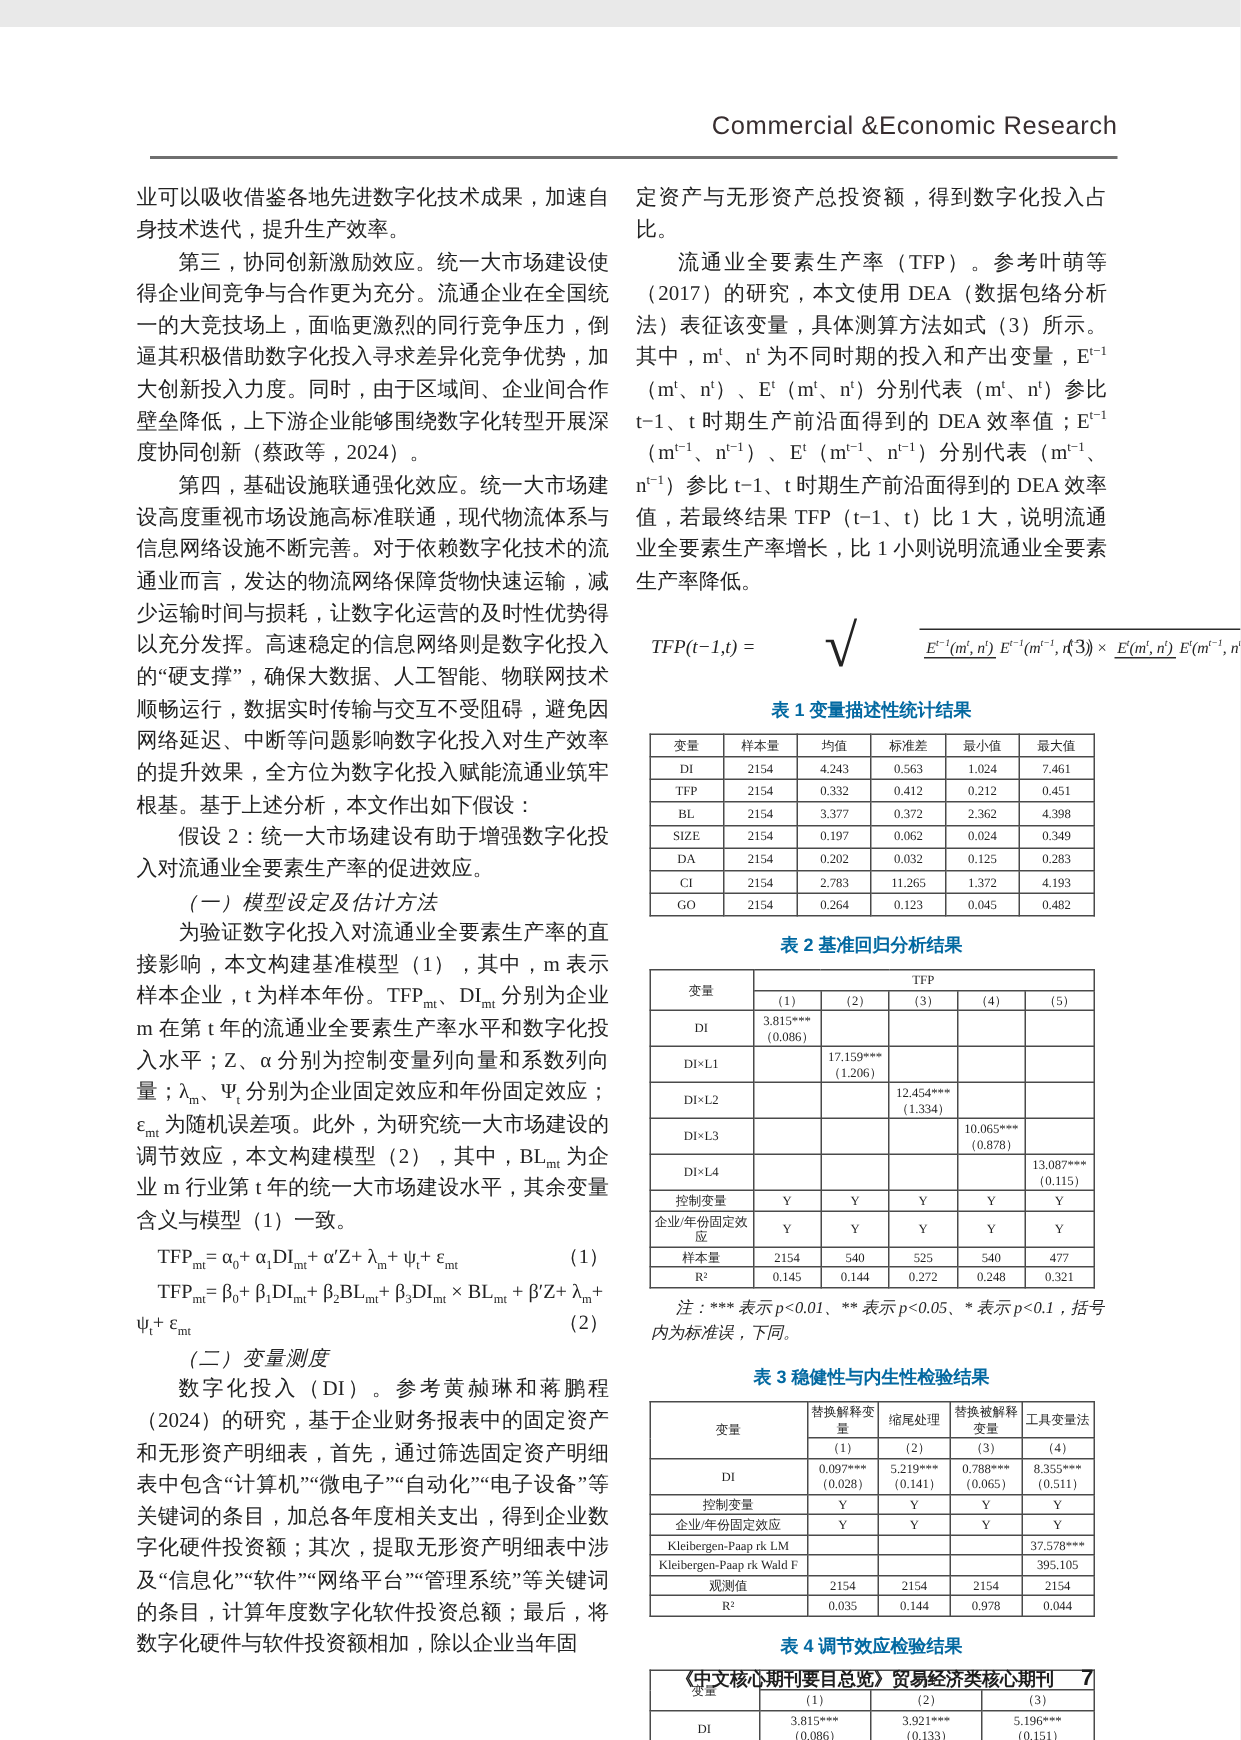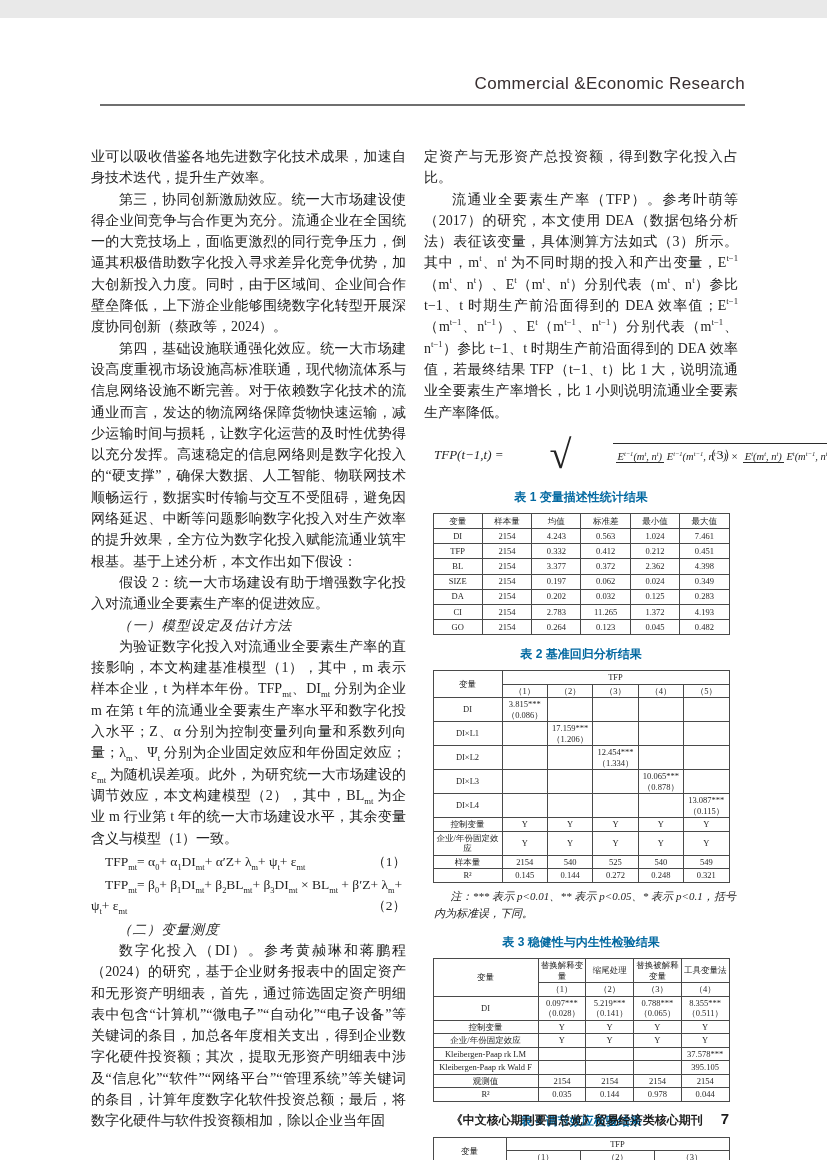--- a/index.html
+++ b/index.html
@@ -2,21 +2,21 @@
 <html><head>
 <meta charset="utf-8">
 <style>
   html,body{margin:0;padding:0;background:#e9e9e9;}
   .page{position:relative;width:827px;height:1160px;background:#ffffff;margin:18px auto;
         font-family:"Liberation Serif","DejaVu Serif",serif;color:#232323;overflow:hidden;}
   .journal-title{position:absolute;top:56px;right:82px;
         font-family:"Liberation Sans","DejaVu Sans",sans-serif;font-size:17px;
         color:#382e30;letter-spacing:.4px;}
   .header-rule{position:absolute;top:86px;left:100px;width:645px;border-top:2px solid #6f6f6f;height:0;}
-  .col{position:absolute;top:128px;width:315px;font-size:14px;line-height:21.3px;
+  .col{position:absolute;top:104px;width:315px;font-size:14px;line-height:21.3px;
        text-align:justify;text-justify:inter-ideograph;}
   .col-left{left:91px;}
   .col-right{left:424px;width:314px;}
   p.body{margin:0;text-indent:2em;}
   p.cont{text-indent:0;}
   h2.section{font-family:"Liberation Sans","DejaVu Sans",sans-serif;font-size:16.5px;
        font-weight:bold;margin:6px 0 4px 28px;color:#111;}
   p.subhead{margin:0;text-indent:2em;font-style:italic;font-size:13.5px;letter-spacing:1px;}
   .equation{position:relative;margin:2px 0;padding-left:14px;font-size:13.5px;}
   .equation .eq-tag{position:absolute;right:0;}
@@ -248,21 +248,21 @@
             <td>Y</td>
             <td>Y</td>
             <td>Y</td>
           </tr>
           <tr>
             <th class="stub">样本量</th>
             <td>2154</td>
             <td>540</td>
             <td>525</td>
             <td>540</td>
-            <td>549</td>
+            <td>477</td>
           </tr>
           <tr>
             <th class="stub">R²</th>
             <td>0.145</td>
             <td>0.144</td>
             <td>0.272</td>
             <td>0.248</td>
             <td>0.321</td>
           </tr>
         </tbody>

